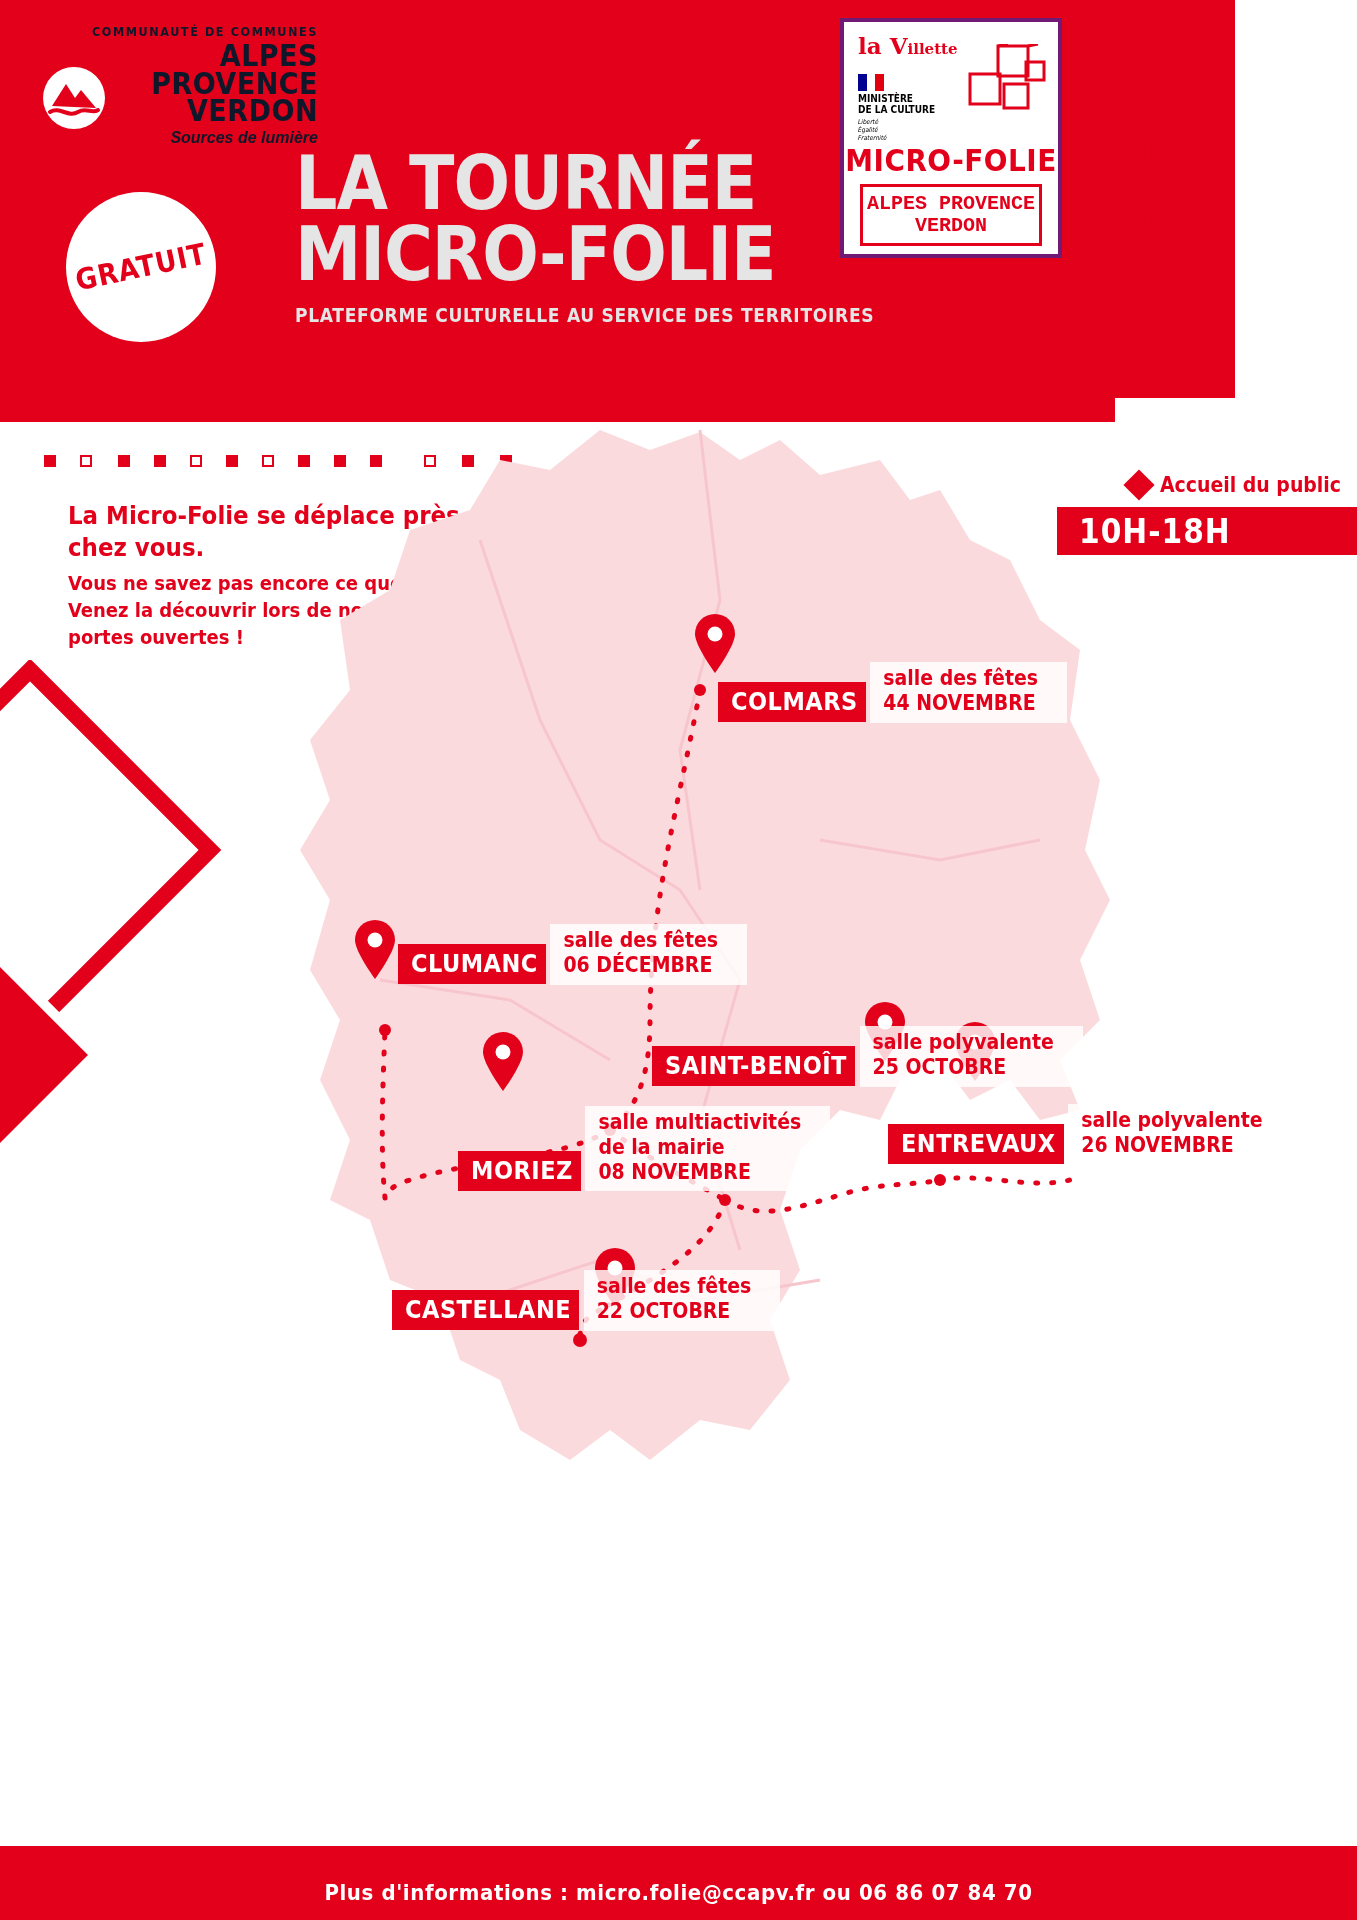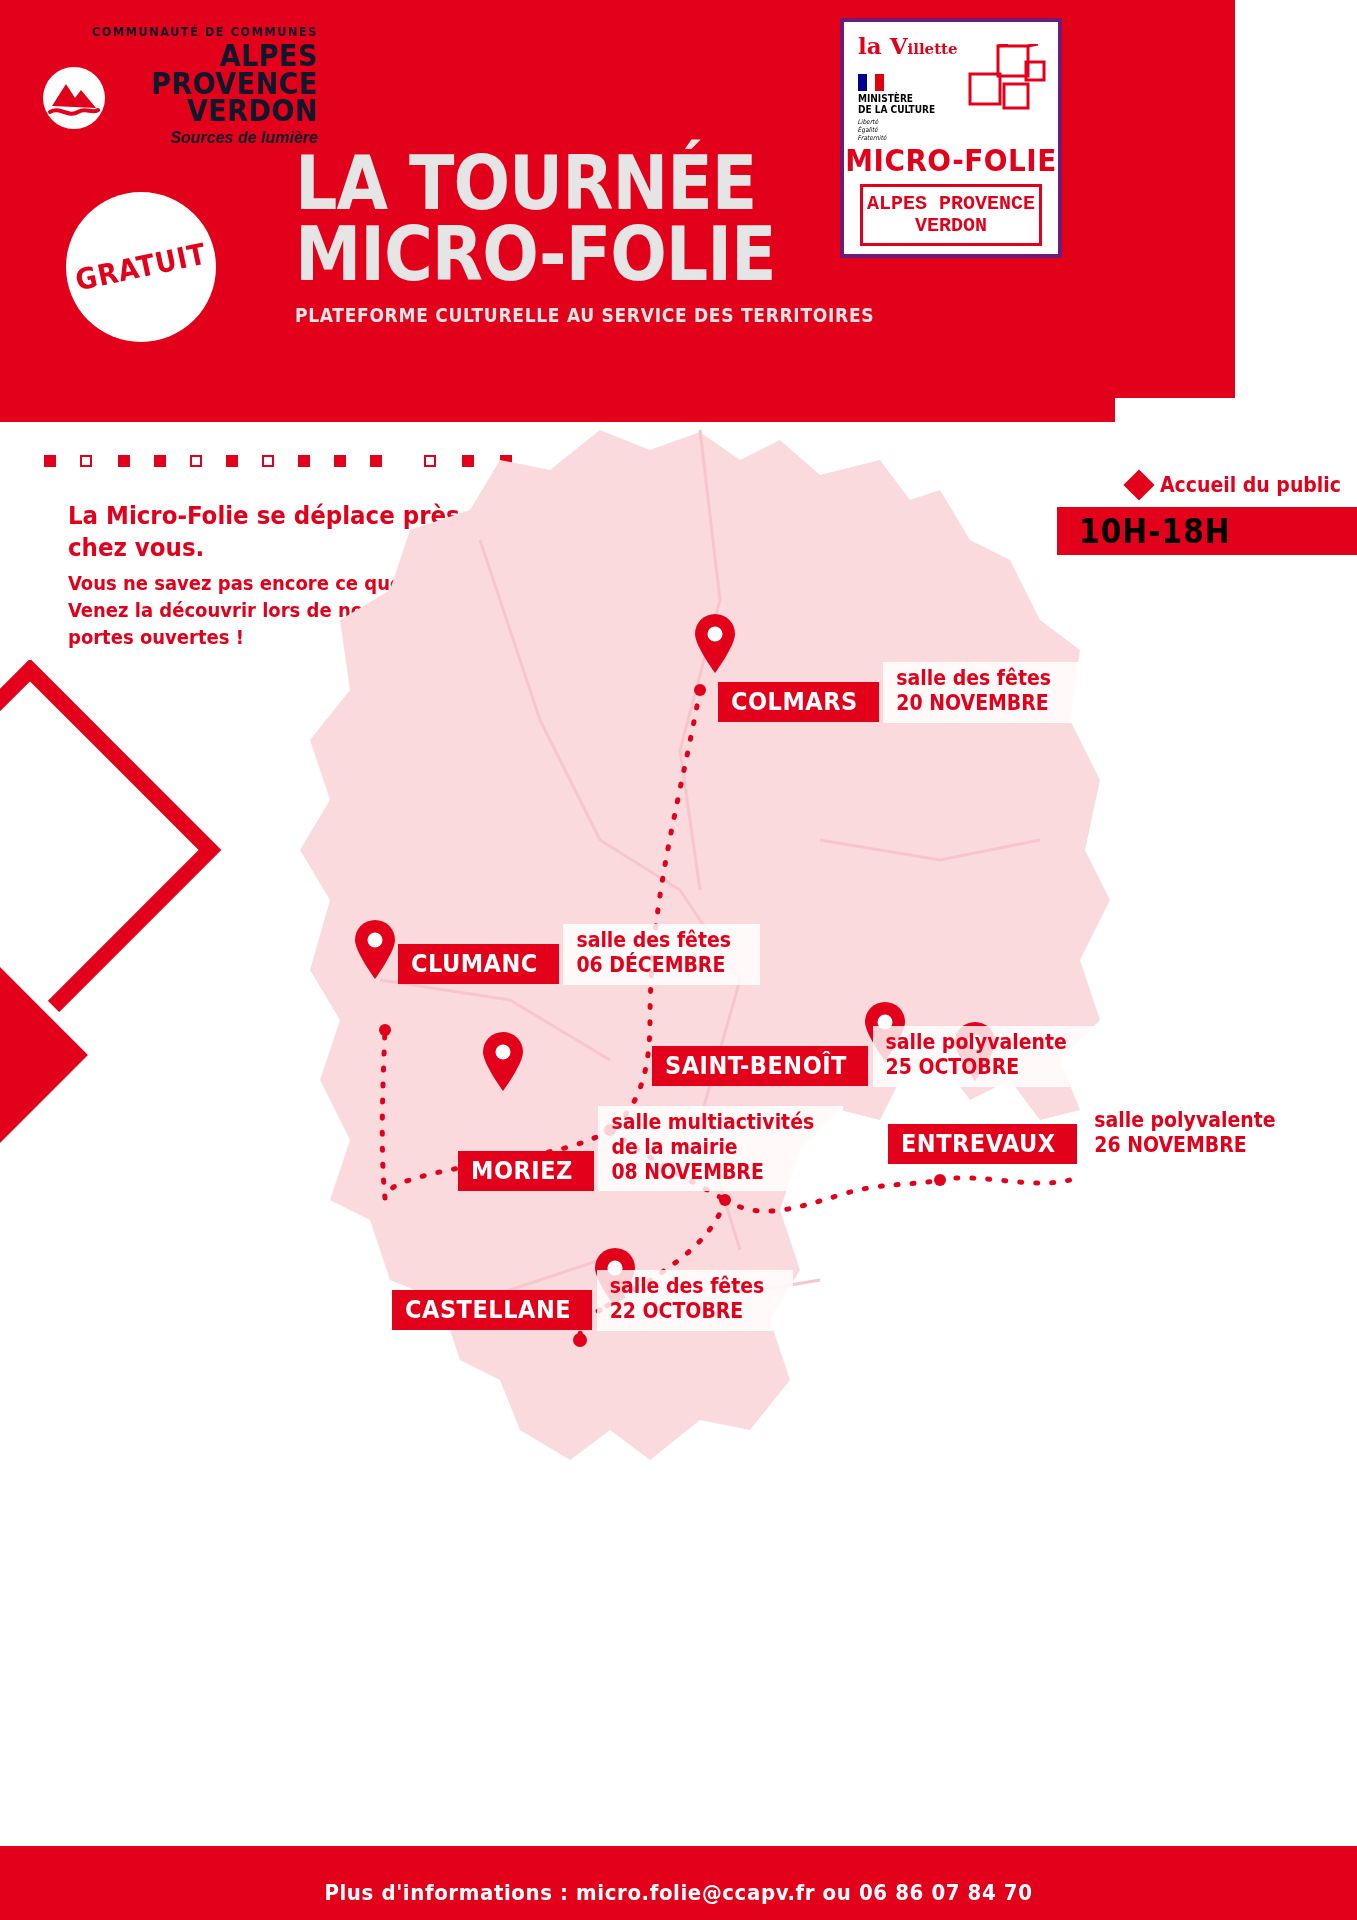--- a/index.html
+++ b/index.html
@@ -96,37 +96,37 @@
   .intro{position:absolute;left:68px;top:500px;width:470px;}
   .intro .big{font-size:25.5px;font-weight:bold;line-height:1.25;margin-bottom:6px;}
   .intro .small{font-size:20px;font-weight:bold;line-height:1.36;}
 
   
   .accueil{position:absolute;right:0;top:473px;width:300px;}
   .accueil-row{display:flex;align-items:center;justify-content:flex-end;padding-right:16px;}
   .diamond{width:22px;height:22px;background:#e2001a;transform:rotate(45deg);margin-right:10px;}
   .accueil-label{font-size:21px;font-weight:bold;}
   .accueil-hours{
-    margin-top:10px;background:#e2001a;color:#000000;height:48px;
+    margin-top:10px;background:#e2001a;color:#ffffff;height:48px;
     display:flex;align-items:center;padding-left:22px;
     font-size:33px;font-weight:bold;letter-spacing:1px;
   }
 
   
   .deco{position:absolute;left:-120px;top:660px;width:380px;height:620px;}
 
   
   .map{position:absolute;left:180px;top:420px;width:1020px;height:1100px;}
 
   
   .pin{position:absolute;width:46px;height:60px;}
   .loc{position:absolute;}
   .loc .name{
     background:#e2001a;color:#fff;font-size:25px;font-weight:bold;
-    padding:5px 21px 6px 13px;display:inline-block;letter-spacing:0.5px;white-space:nowrap;
+    padding:5px 8px 6px 13px;display:inline-block;letter-spacing:0.5px;white-space:nowrap;
   }
   .loc .det{
     background:rgba(255,255,255,0.82);color:#e2001a;font-size:21px;font-weight:bold;
     padding:4px 29px 7px 13px;line-height:1.18;display:inline-block;white-space:nowrap;
   }
 
   
   .footer{
     position:absolute;left:0;bottom:0;width:1357px;height:74px;background:#e2001a;
     display:flex;align-items:center;justify-content:center;
@@ -307,21 +307,21 @@
   </svg>
   <svg class="pin" style="left:592px;top:1248px;" viewBox="0 0 46 60">
     <path d="M23 59 C23 59 43 32 43 20 A20 20 0 1 0 3 20 C3 32 23 59 23 59 Z" fill="#e2001a"></path>
     <circle cx="23" cy="20" r="7.5" fill="#ffffff"></circle>
   </svg>
 
   <div class="loc" style="left:718px;top:662px;">
     <div class="name">COLMARS</div>
     <div class="det">
       <div>salle des fêtes</div>
-      <div>20 NOVEMBRE</div>
+      <div>44 NOVEMBRE</div>
     </div>
   </div>
 
   <div class="loc" style="left:398px;top:924px;">
     <div class="name">CLUMANC</div>
     <div class="det">
       <div>salle des fêtes</div>
       <div>06 DÉCEMBRE</div>
     </div>
   </div>

